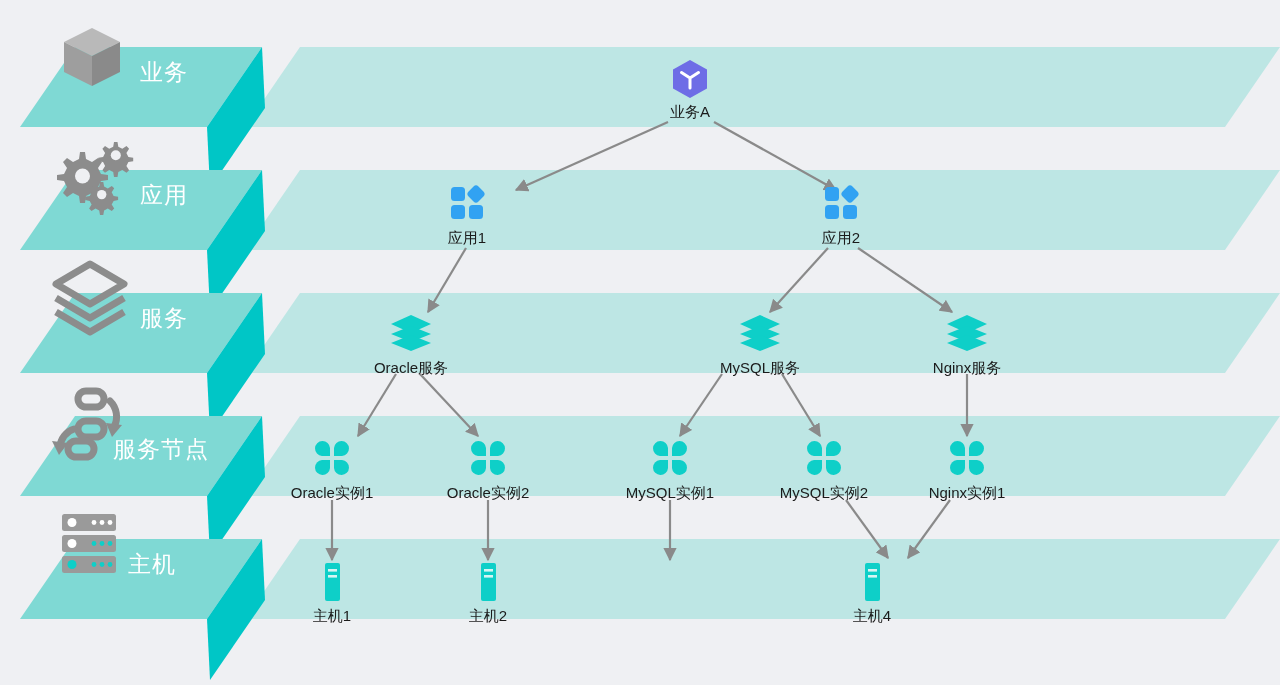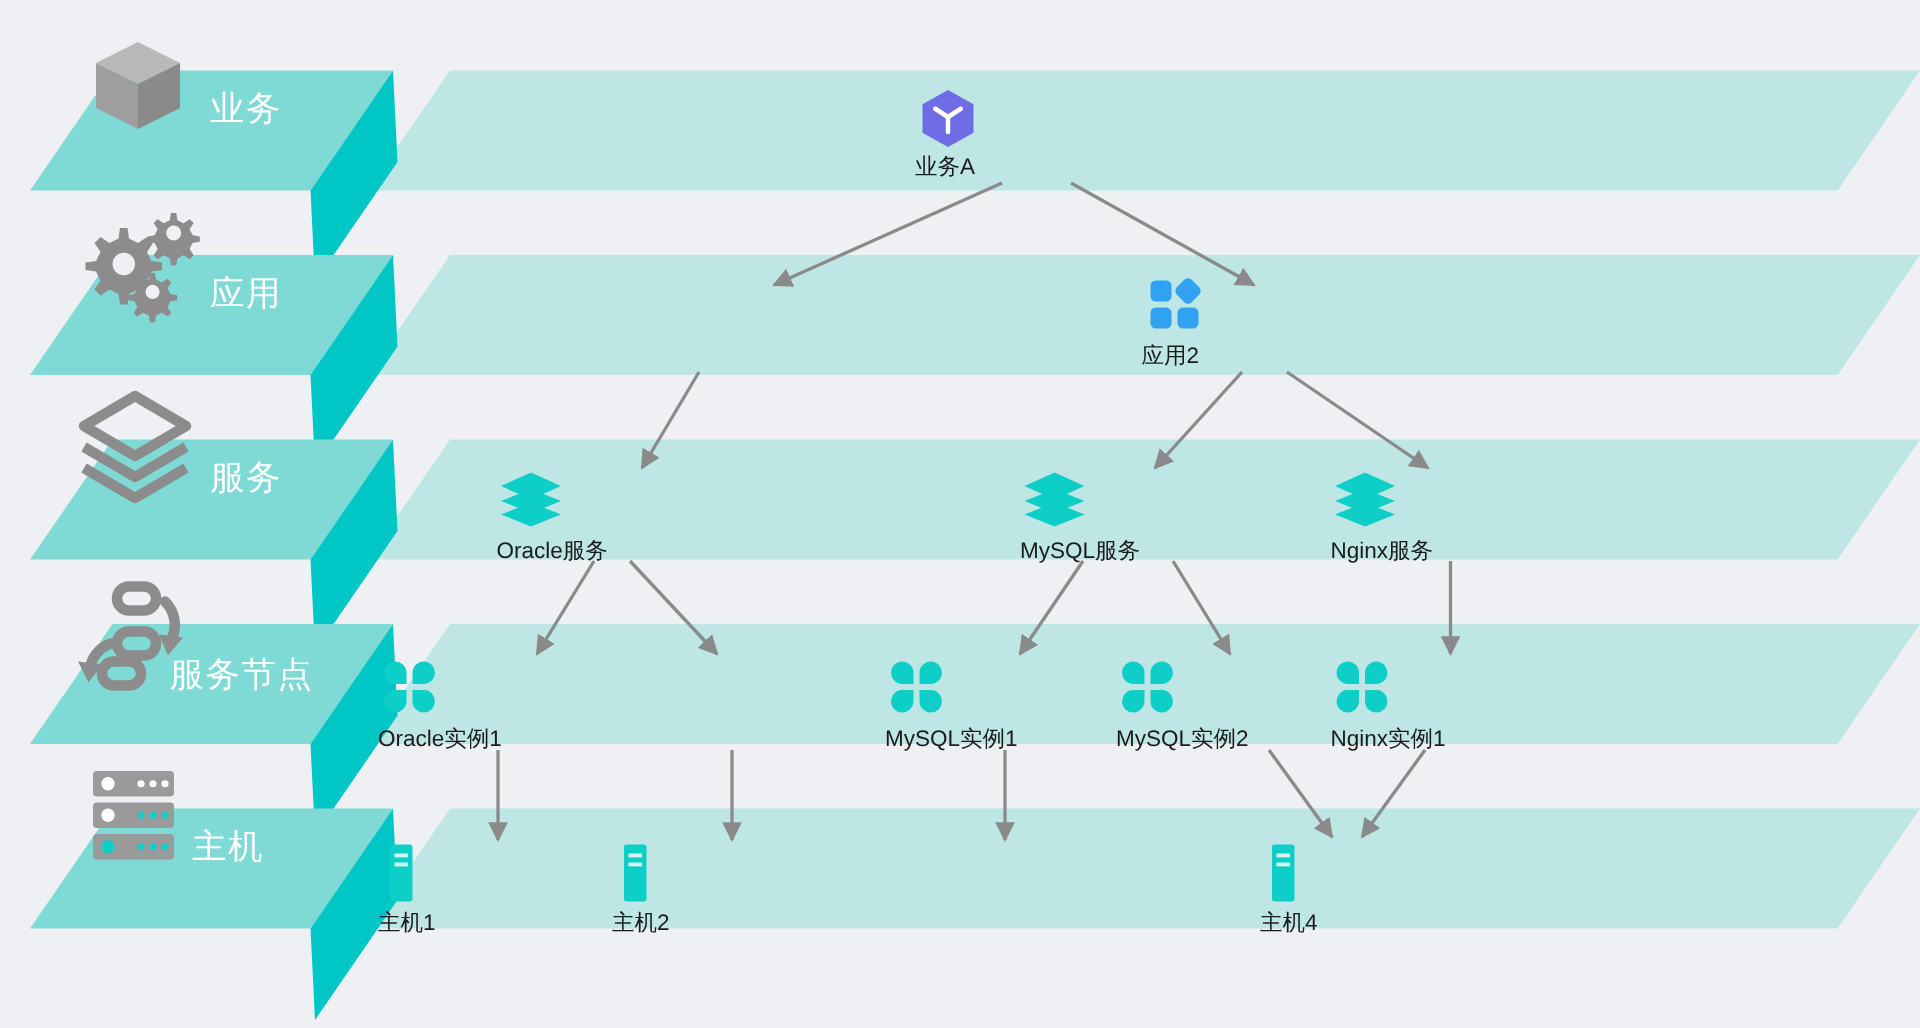--- a/index.html
+++ b/index.html
@@ -6,21 +6,21 @@
   body{
     width:1280px;height:685px;
     background:#eff0f3;
     font-family:"Liberation Sans","DejaVu Sans",sans-serif;
     overflow:hidden;
     position:relative;
   }
   #stage{position:absolute;inset:0;width:1039px;height:685px;}
   #svg-root{position:absolute;left:0;top:0;width:1280px;height:685px;}
 
-  .node{position:absolute;text-align:left;width:160px;margin-left:-80px;}
+  .node{position:absolute;text-align:center;width:160px;margin-left:-80px;}
   .node .ico{display:block;height:44px;line-height:0;}
   .node .lbl{
     display:block;font-size:15px;color:#1b1b1b;white-space:nowrap;
     line-height:18px;margin-top:2px;
   }
   .layer-label-text{
     position:absolute;color:#ffffff;font-size:23px;white-space:nowrap;
     letter-spacing:1px;
   }
 </style>
@@ -143,30 +143,41 @@
   <div class="node" style="left:690px;top:57px;">
     <span class="ico">
       <svg width="44" height="44" viewBox="0 0 44 44">
         <polygon fill="#6e6de6" points="22,3 39,12.5 39,31.5 22,41 5,31.5 5,12.5"></polygon>
         <path d="M22 21 L22 31 M22 21 L13.5 15.5 M22 21 L30.5 15.5" stroke="#ffffff" stroke-width="3" stroke-linecap="round" fill="none"></path>
       </svg>
     </span>
     <span class="lbl">业务A</span>
   </div>
 
-
-  <div class="node" style="left:841px;top:183px;">
+  <div class="node" style="left:467px;top:183px;">
     <span class="ico">
       <svg width="44" height="40" viewBox="0 0 44 40">
         <rect x="6" y="4" width="14" height="14" rx="3.5" fill="#31a2f2"></rect>
         <rect x="6" y="22" width="14" height="14" rx="3.5" fill="#31a2f2"></rect>
         <rect x="24" y="22" width="14" height="14" rx="3.5" fill="#31a2f2"></rect>
         <rect x="24" y="4" width="14" height="14" rx="3.5" fill="#31a2f2" transform="rotate(45 31 11)"></rect>
       </svg>
     </span>
+    <span class="lbl">应用1</span>
+  </div>
+
+  <div class="node" style="left:841px;top:183px;">
+    <span class="ico">
+      <svg width="44" height="40" viewBox="0 0 44 40">
+        <rect x="6" y="4" width="14" height="14" rx="3.5" fill="#31a2f2"></rect>
+        <rect x="6" y="22" width="14" height="14" rx="3.5" fill="#31a2f2"></rect>
+        <rect x="24" y="22" width="14" height="14" rx="3.5" fill="#31a2f2"></rect>
+        <rect x="24" y="4" width="14" height="14" rx="3.5" fill="#31a2f2" transform="rotate(45 31 11)"></rect>
+      </svg>
+    </span>
     <span class="lbl">应用2</span>
   </div>
 
   <div class="node" style="left:411px;top:313px;">
     <span class="ico">
       <svg width="46" height="40" viewBox="0 0 46 40">
         <polygon fill="#0ecfc8" points="23,2 43,11 23,20 3,11"></polygon>
         <polygon fill="#0ecfc8" points="23,13 43,21 23,29 3,21"></polygon>
         <polygon fill="#0ecfc8" points="23,22 43,30 23,38 3,30"></polygon>
       </svg>
@@ -201,20 +212,31 @@
       <svg width="42" height="40" viewBox="0 0 42 40">
         <path fill="#0ecfc8" d="M19 18 h-8 a7.5 7.5 0 1 1 8 -8 z"></path>
         <path fill="#0ecfc8" d="M23 18 v-8 a7.5 7.5 0 1 1 8 8 z"></path>
         <path fill="#0ecfc8" d="M19 22 v8 a7.5 7.5 0 1 1 -8 -8 z"></path>
         <path fill="#0ecfc8" d="M23 22 h8 a7.5 7.5 0 1 1 -8 8 z"></path>
       </svg>
     </span>
     <span class="lbl">Oracle实例1</span>
   </div>
 
+  <div class="node" style="left:488px;top:438px;">
+    <span class="ico">
+      <svg width="42" height="40" viewBox="0 0 42 40">
+        <path fill="#0ecfc8" d="M19 18 h-8 a7.5 7.5 0 1 1 8 -8 z"></path>
+        <path fill="#0ecfc8" d="M23 18 v-8 a7.5 7.5 0 1 1 8 8 z"></path>
+        <path fill="#0ecfc8" d="M19 22 v8 a7.5 7.5 0 1 1 -8 -8 z"></path>
+        <path fill="#0ecfc8" d="M23 22 h8 a7.5 7.5 0 1 1 -8 8 z"></path>
+      </svg>
+    </span>
+    <span class="lbl">Oracle实例2</span>
+  </div>
 
   <div class="node" style="left:670px;top:438px;">
     <span class="ico">
       <svg width="42" height="40" viewBox="0 0 42 40">
         <path fill="#0ecfc8" d="M19 18 h-8 a7.5 7.5 0 1 1 8 -8 z"></path>
         <path fill="#0ecfc8" d="M23 18 v-8 a7.5 7.5 0 1 1 8 8 z"></path>
         <path fill="#0ecfc8" d="M19 22 v8 a7.5 7.5 0 1 1 -8 -8 z"></path>
         <path fill="#0ecfc8" d="M23 22 h8 a7.5 7.5 0 1 1 -8 8 z"></path>
       </svg>
     </span>
@@ -261,21 +283,21 @@
       <svg width="30" height="44" viewBox="0 0 30 44">
         <rect x="8" y="2" width="15" height="38" rx="2" fill="#0ecfc8"></rect>
         <rect x="11" y="8" width="9" height="2.6" fill="#d6f5f3"></rect>
         <rect x="11" y="14" width="9" height="2.6" fill="#d6f5f3"></rect>
       </svg>
     </span>
     <span class="lbl">主机2</span>
   </div>
 
 
-  <div class="node" style="left:920px;top:561px;">
+  <div class="node" style="left:872px;top:561px;">
     <span class="ico">
       <svg width="30" height="44" viewBox="0 0 30 44">
         <rect x="8" y="2" width="15" height="38" rx="2" fill="#0ecfc8"></rect>
         <rect x="11" y="8" width="9" height="2.6" fill="#d6f5f3"></rect>
         <rect x="11" y="14" width="9" height="2.6" fill="#d6f5f3"></rect>
       </svg>
     </span>
     <span class="lbl">主机4</span>
   </div>
 

